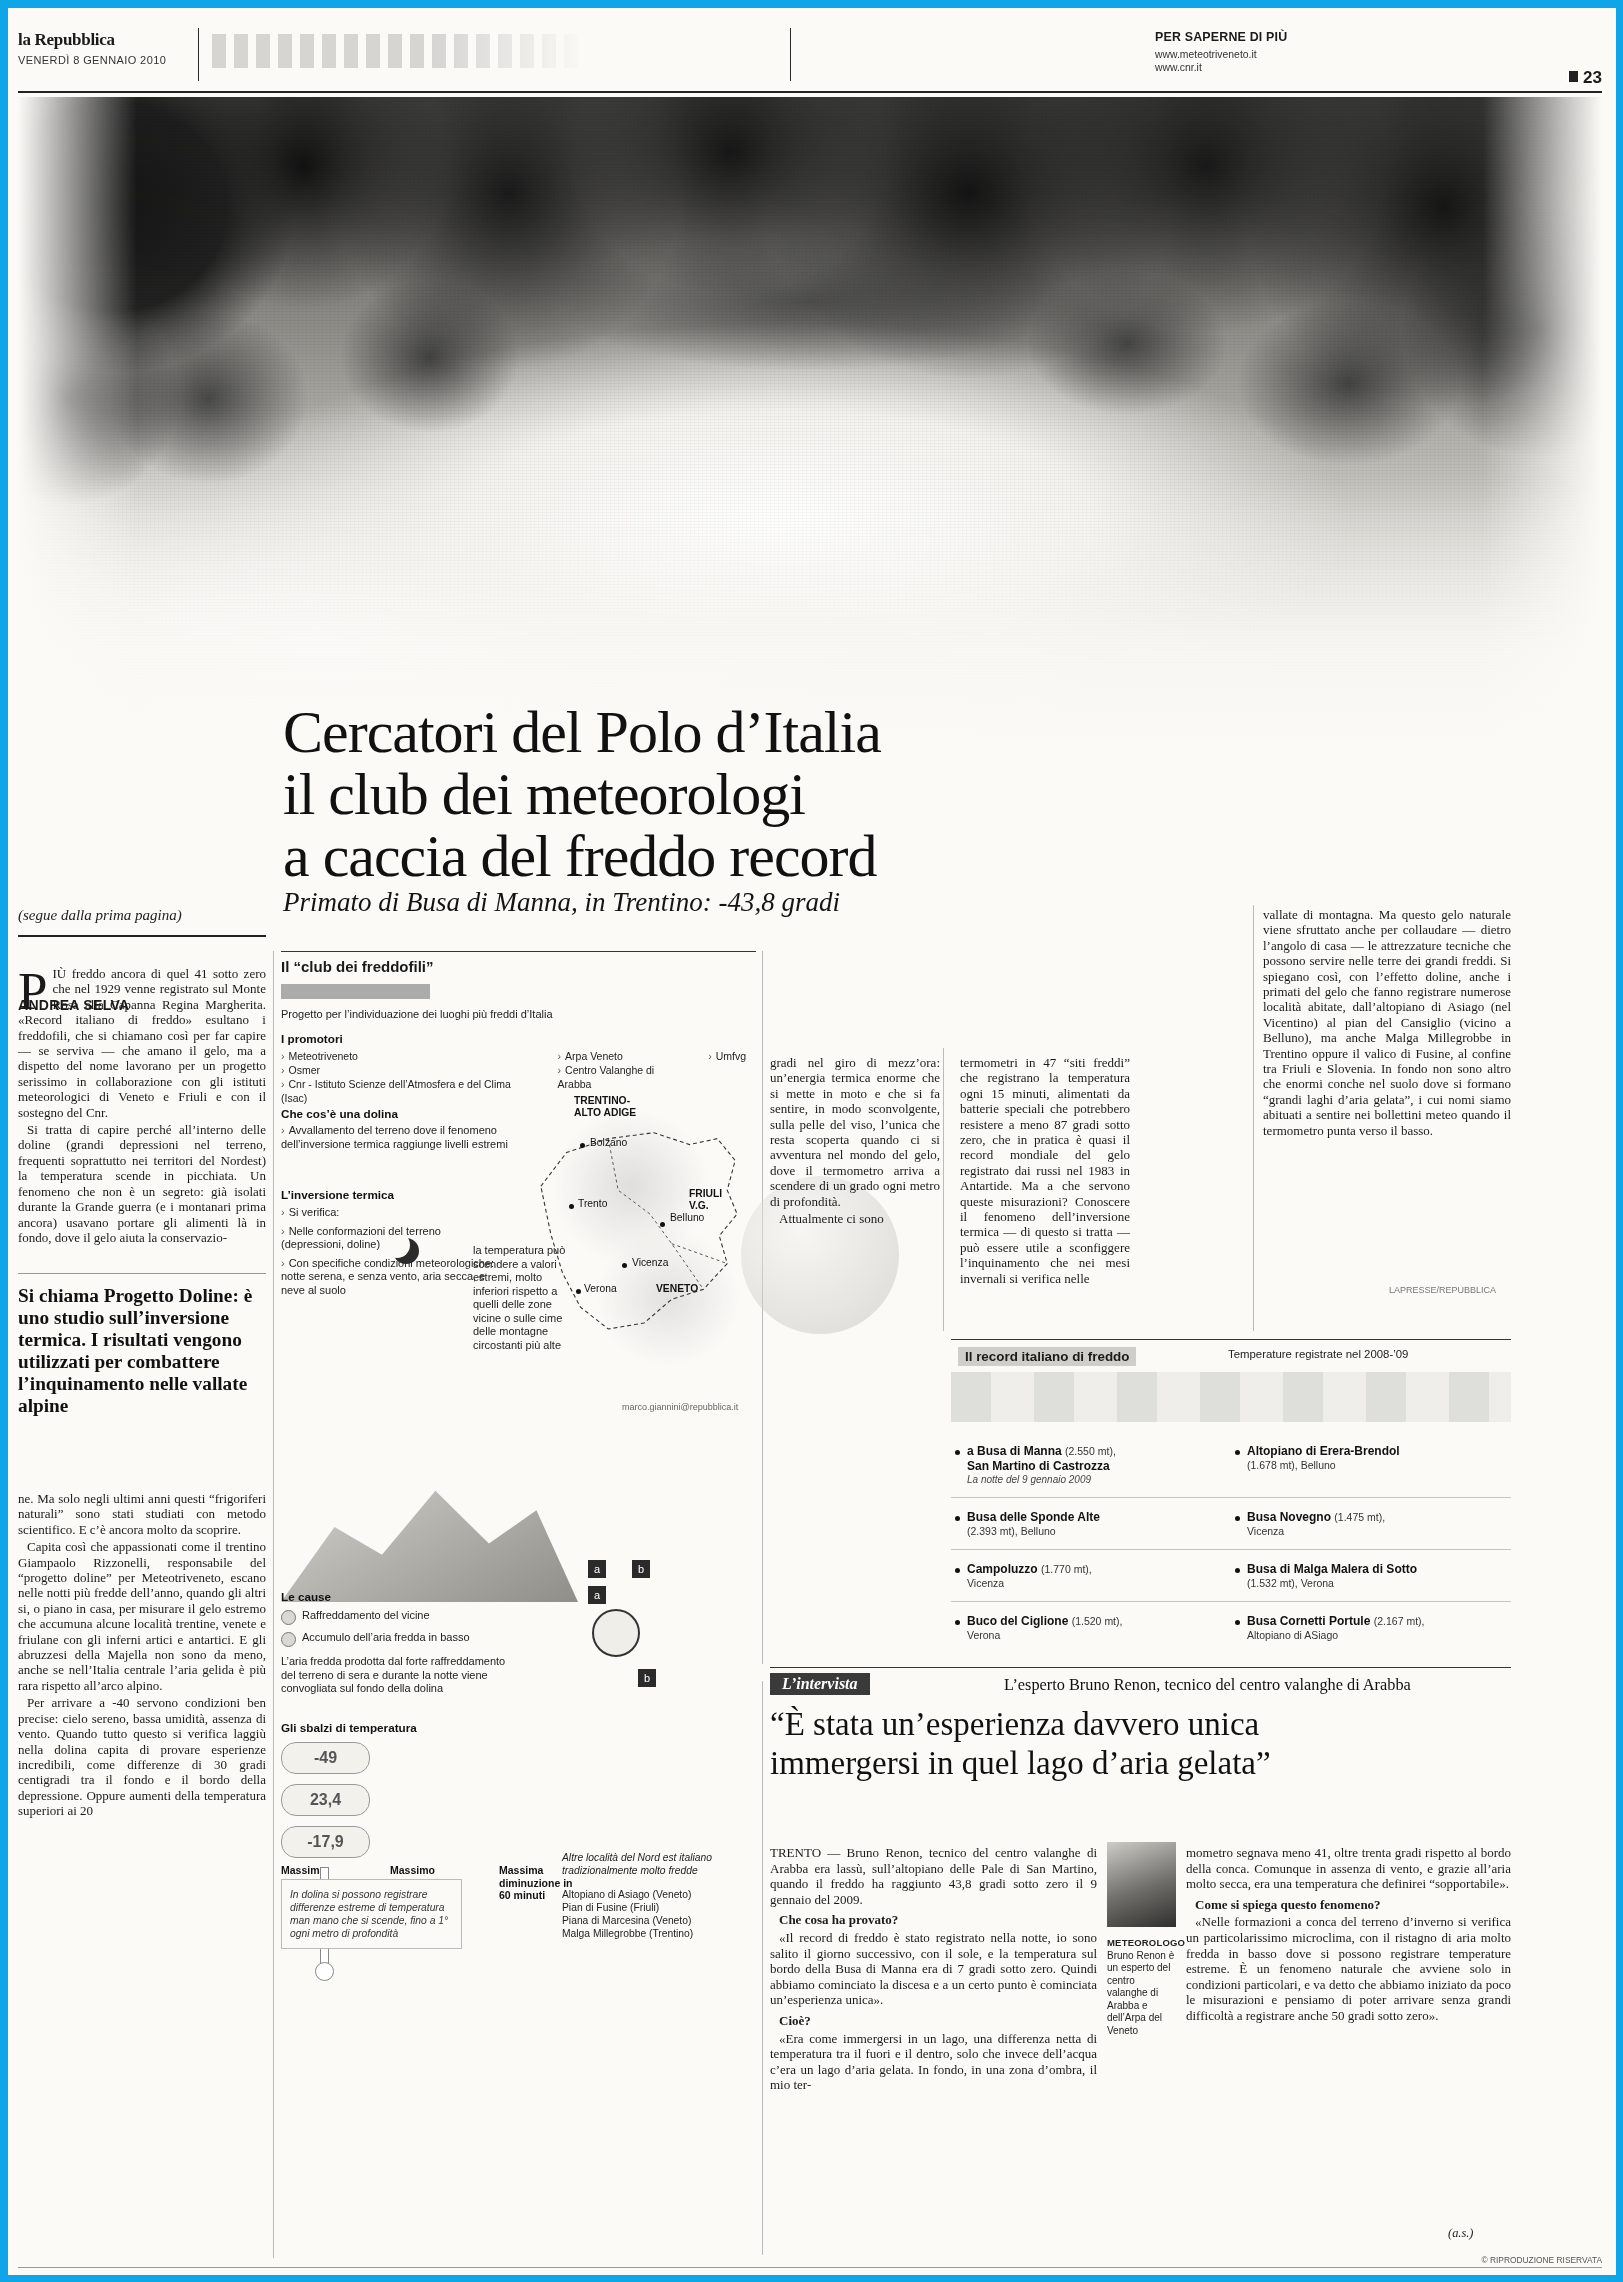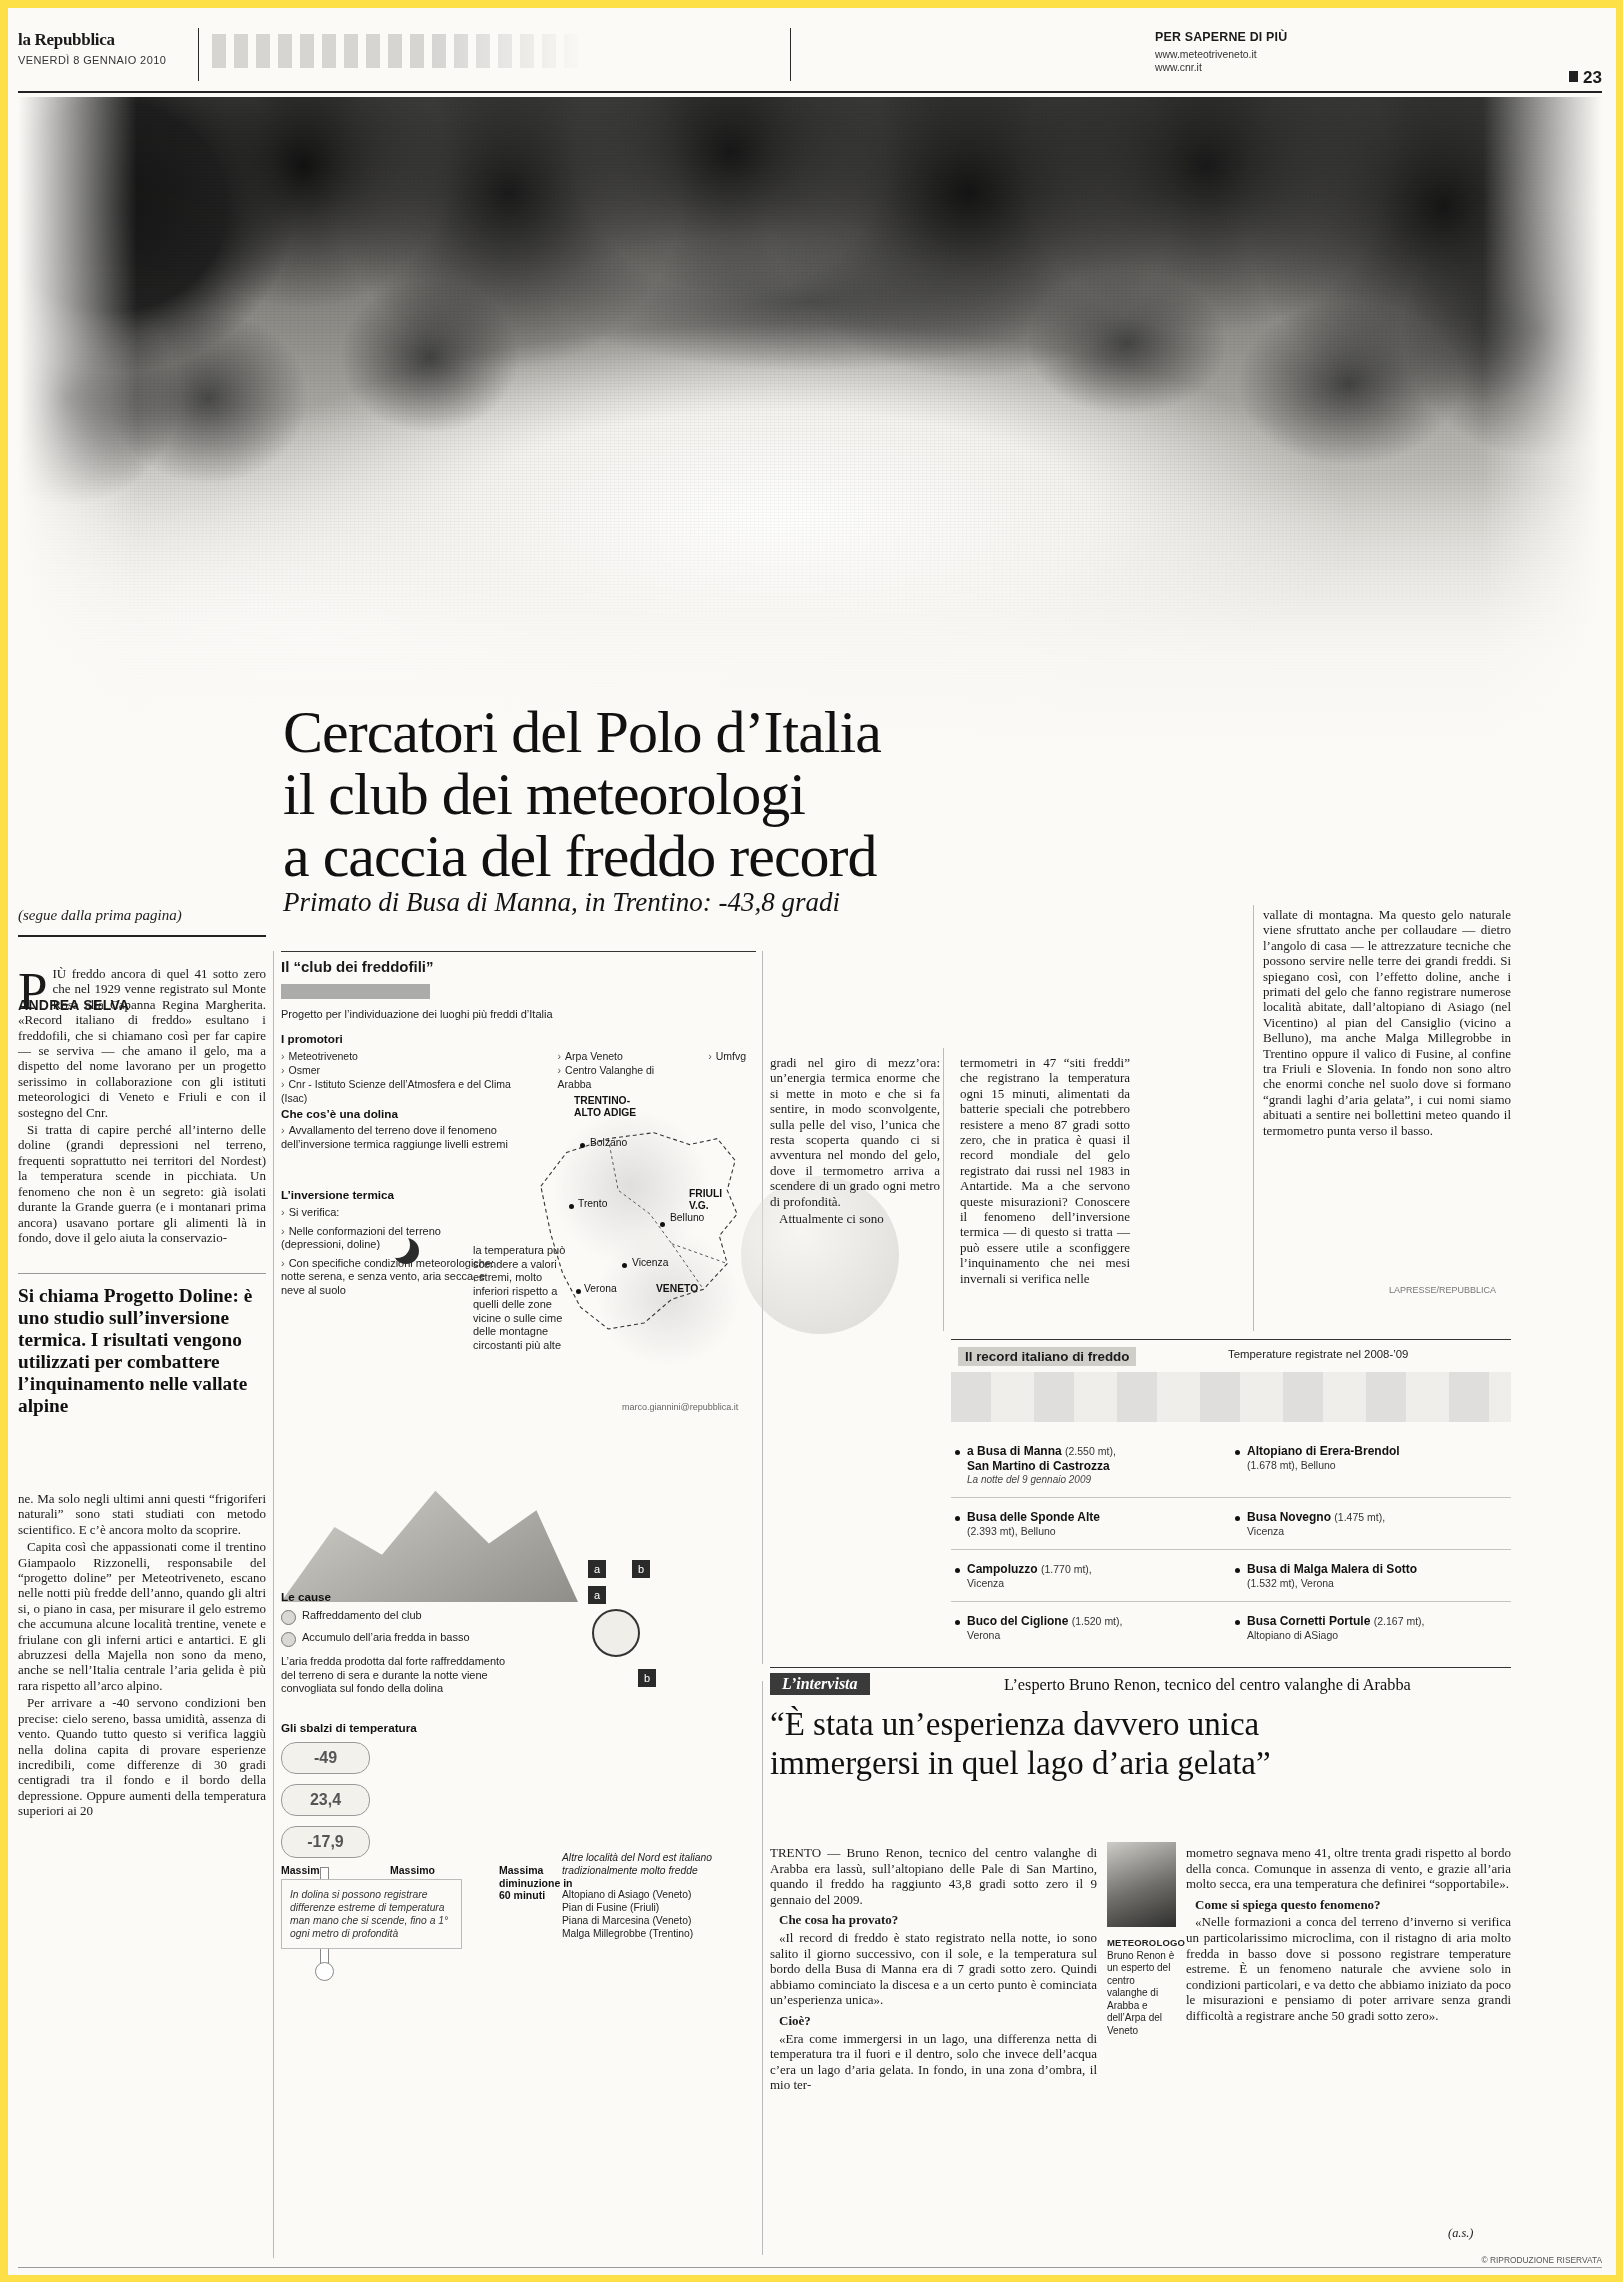--- a/index.html
+++ b/index.html
@@ -1,17 +1,17 @@
 <!DOCTYPE html>
 <html><head>
 <meta charset="utf-8">
 <style>
   html,body{margin:0;padding:0;background:#fff;}
   body{width:1624px;height:2283px;position:relative;font-family:"Liberation Serif",serif;color:#1a1a1a;}
-  .page{position:absolute;left:0;top:0;width:1624px;height:2283px;background:#fde047;overflow:hidden;}
+  .page{position:absolute;left:0;top:0;width:1624px;height:2283px;background:#0ea5e9;overflow:hidden;}
   .sheet{position:absolute;left:8px;top:8px;width:1608px;height:2267px;background:#fbfaf7;}
 
   
   .masthead{position:absolute;left:10px;top:22px;width:1584px;height:59px;}
   .mast-name{position:absolute;left:0;top:0;font-family:"Liberation Serif",serif;font-weight:bold;font-size:17px;letter-spacing:-0.3px;}
   .mast-date{position:absolute;left:0;top:24px;font-family:"Liberation Sans",sans-serif;font-size:11px;letter-spacing:0.4px;color:#333;}
   .mast-rule-v{position:absolute;left:180px;top:-2px;width:1px;height:53px;background:#2b2b2b;}
   .mast-section{position:absolute;left:194px;top:4px;width:376px;height:34px;opacity:.22;
      background:repeating-linear-gradient(90deg,#555 0 14px,transparent 14px 22px);
      -webkit-mask-image:linear-gradient(90deg,#000 0 60%,transparent 100%);mask-image:linear-gradient(90deg,#000 0 60%,transparent 100%);}
@@ -303,21 +303,21 @@
     <div class="node" style="left:139px;top:8px;">b</div>
     <div class="node" style="left:95px;top:34px;">a</div>
     <div class="ring"></div>
     <div class="node" style="left:145px;top:117px;">b</div>
   </div>
 
   <div class="cause">
     <div class="info-h">Le cause</div>
     <div class="row">
           <span class="dot"></span>
-          <span class="info-t">Raffreddamento del club</span>
+          <span class="info-t">Raffreddamento del vicine</span>
         </div>
     <div class="row">
           <span class="dot"></span>
           <span class="info-t">Accumulo dell’aria fredda in basso</span>
         </div>
     <div class="info-t" style="margin-top:8px;">L’aria fredda prodotta dal forte raffreddamento del terreno di sera e durante la notte viene convogliata sul fondo della dolina</div>
   </div>
 
   <div class="sbalzi">
     <div class="info-h">Gli sbalzi di temperatura</div>

